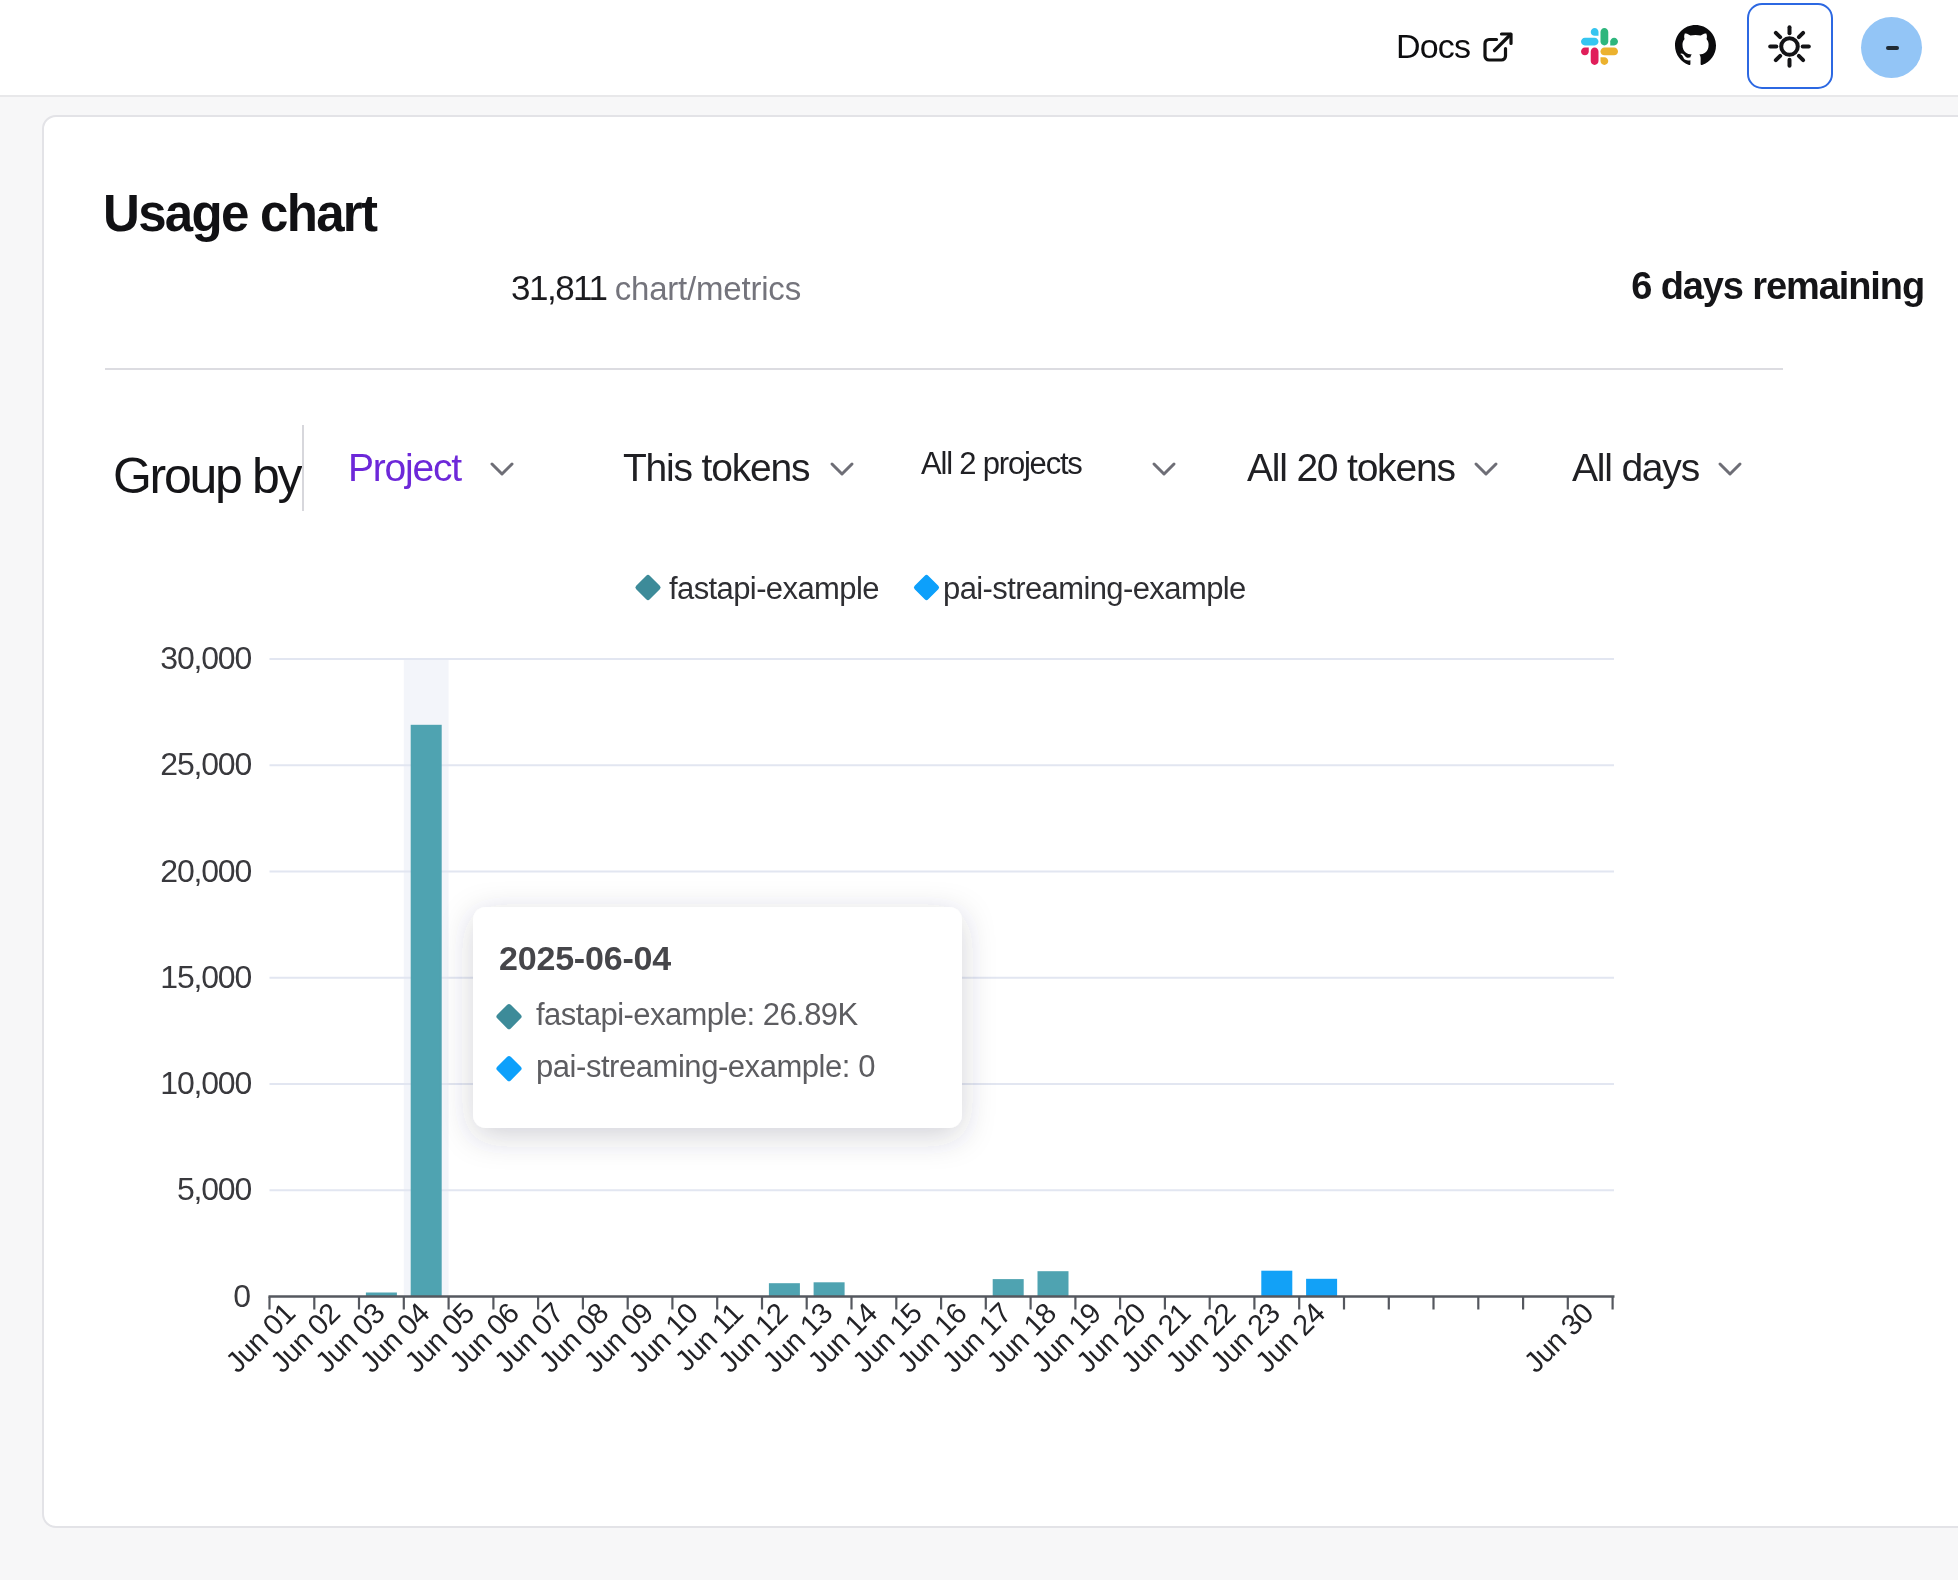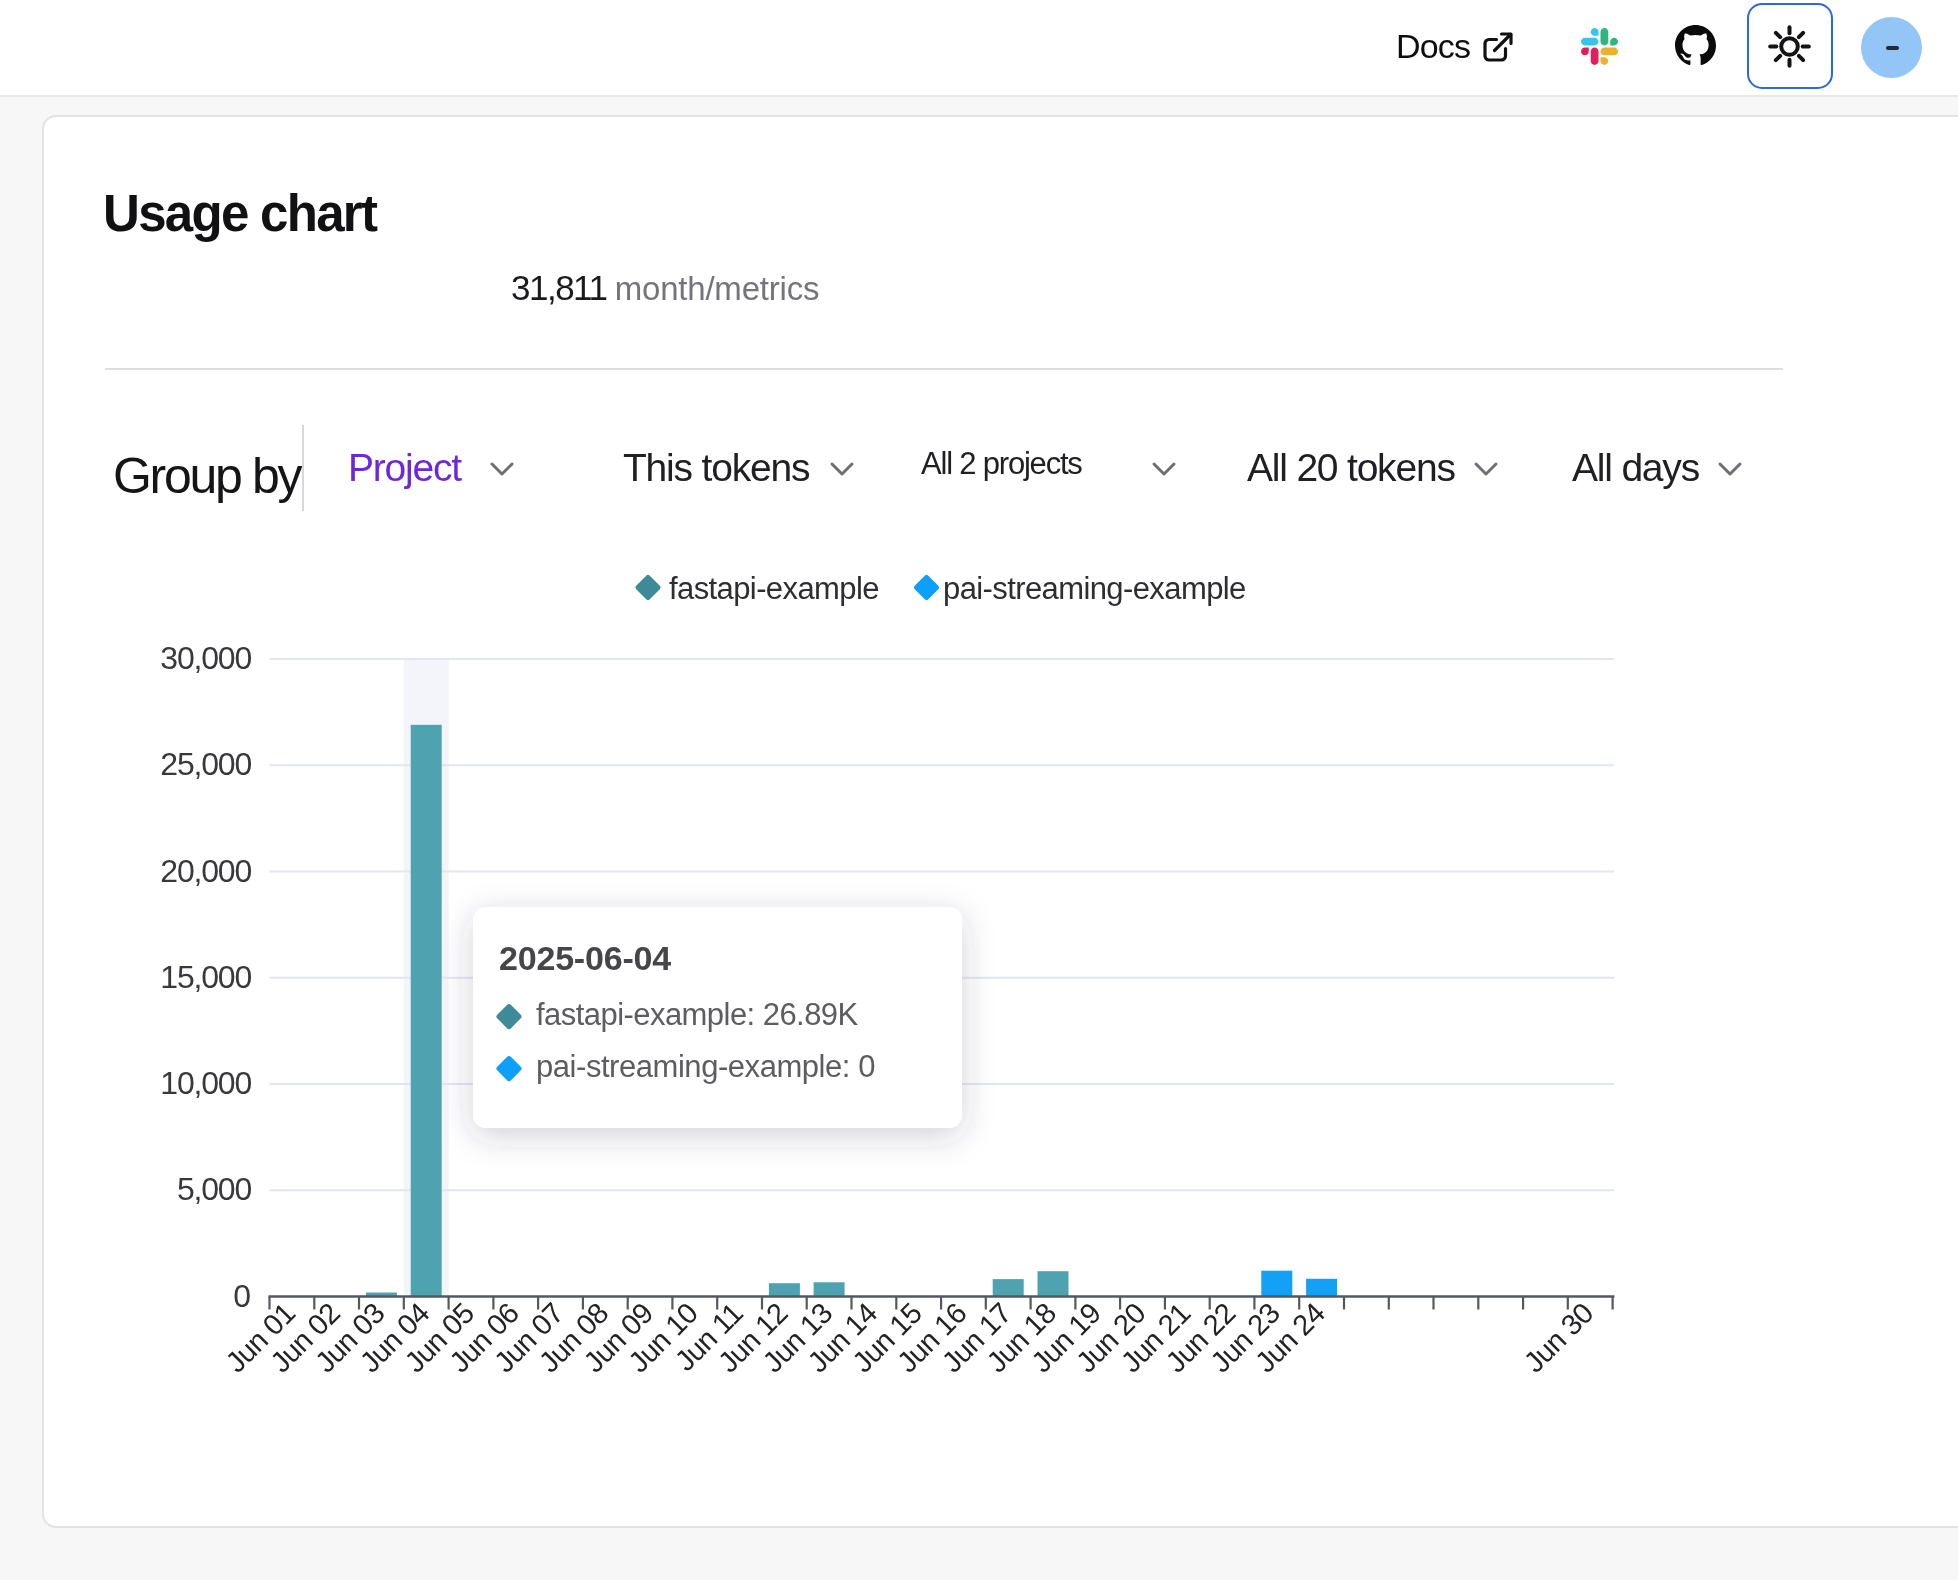--- a/index.html
+++ b/index.html
@@ -37,21 +37,22 @@
     <line x1="8.30" y1="21.50" x2="2.20" y2="21.50" stroke="#141417" stroke-width="4" stroke-linecap="round"></line>
     <line x1="12.17" y1="12.17" x2="7.85" y2="7.85" stroke="#141417" stroke-width="4" stroke-linecap="round"></line>
     <line x1="21.50" y1="8.30" x2="21.50" y2="2.20" stroke="#141417" stroke-width="4" stroke-linecap="round"></line>
     <line x1="30.83" y1="12.17" x2="35.15" y2="7.85" stroke="#141417" stroke-width="4" stroke-linecap="round"></line>
   </svg>
   <div class="abs" style="left:1861px;top:17px;width:61px;height:61px;border-radius:50%;background:#93c5f6"></div>
   <div class="abs" style="left:1886px;top:45.5px;width:13px;height:4px;background:#202b34;border-radius:2px"></div>
 
   <div class="abs" style="left:42px;top:115px;width:1946px;height:1413px;background:#fff;border:2px solid #e3e3e7;border-radius:14px;box-sizing:border-box">
     <div class="abs" style="left:59px;top:67px;font-size:51px;font-weight:bold;color:#111114;letter-spacing:-1.7px">Usage chart</div>
-    <div class="abs" style="left:467px;top:150.5px;font-size:35px;color:#1b1b1f;letter-spacing:-1.5px">31,811 <span style="font-size:33px;color:#74747c;letter-spacing:-0.2px">month/metrics</span></div>
+    <div class="abs" style="left:467px;top:150.5px;font-size:35px;color:#1b1b1f;letter-spacing:-1.5px">31,811 <span style="font-size:33px;color:#74747c;letter-spacing:-0.2px">chart/metrics</span></div>
+    <div class="abs" style="right:62px;top:148.4px;font-size:38px;font-weight:bold;color:#151518;letter-spacing:-1.1px">6 days remaining</div>
     <div class="abs" style="left:61px;top:251px;width:1678px;height:2px;background:#dcdce1"></div>
 
     <div class="abs" style="left:69px;top:329.6px;font-size:50px;font-weight:normal;color:#151518;letter-spacing:-2.3px">Group by</div>
     <div class="abs" style="left:258px;top:308px;width:2px;height:86px;background:#d7d7dc"></div>
     <div class="abs" style="left:304px;top:328.6px;font-size:39px;color:#6d28d9;letter-spacing:-1.2px">Project</div>
     <div class="abs" style="left:579px;top:328.6px;font-size:39px;color:#202024;letter-spacing:-1.2px">This tokens</div>
     <div class="abs" style="left:877px;top:328.6px;font-size:31px;color:#202024;letter-spacing:-1.2px">All 2 projects</div>
     <div class="abs" style="left:1203px;top:328.6px;font-size:39px;color:#202024;letter-spacing:-1.2px">All 20 tokens</div>
     <div class="abs" style="left:1528px;top:328.6px;font-size:39px;color:#202024;letter-spacing:-1.2px">All days</div>
     <svg width="26" height="16" viewBox="0 0 26 16" style="position:absolute;left:445px;top:344px">

